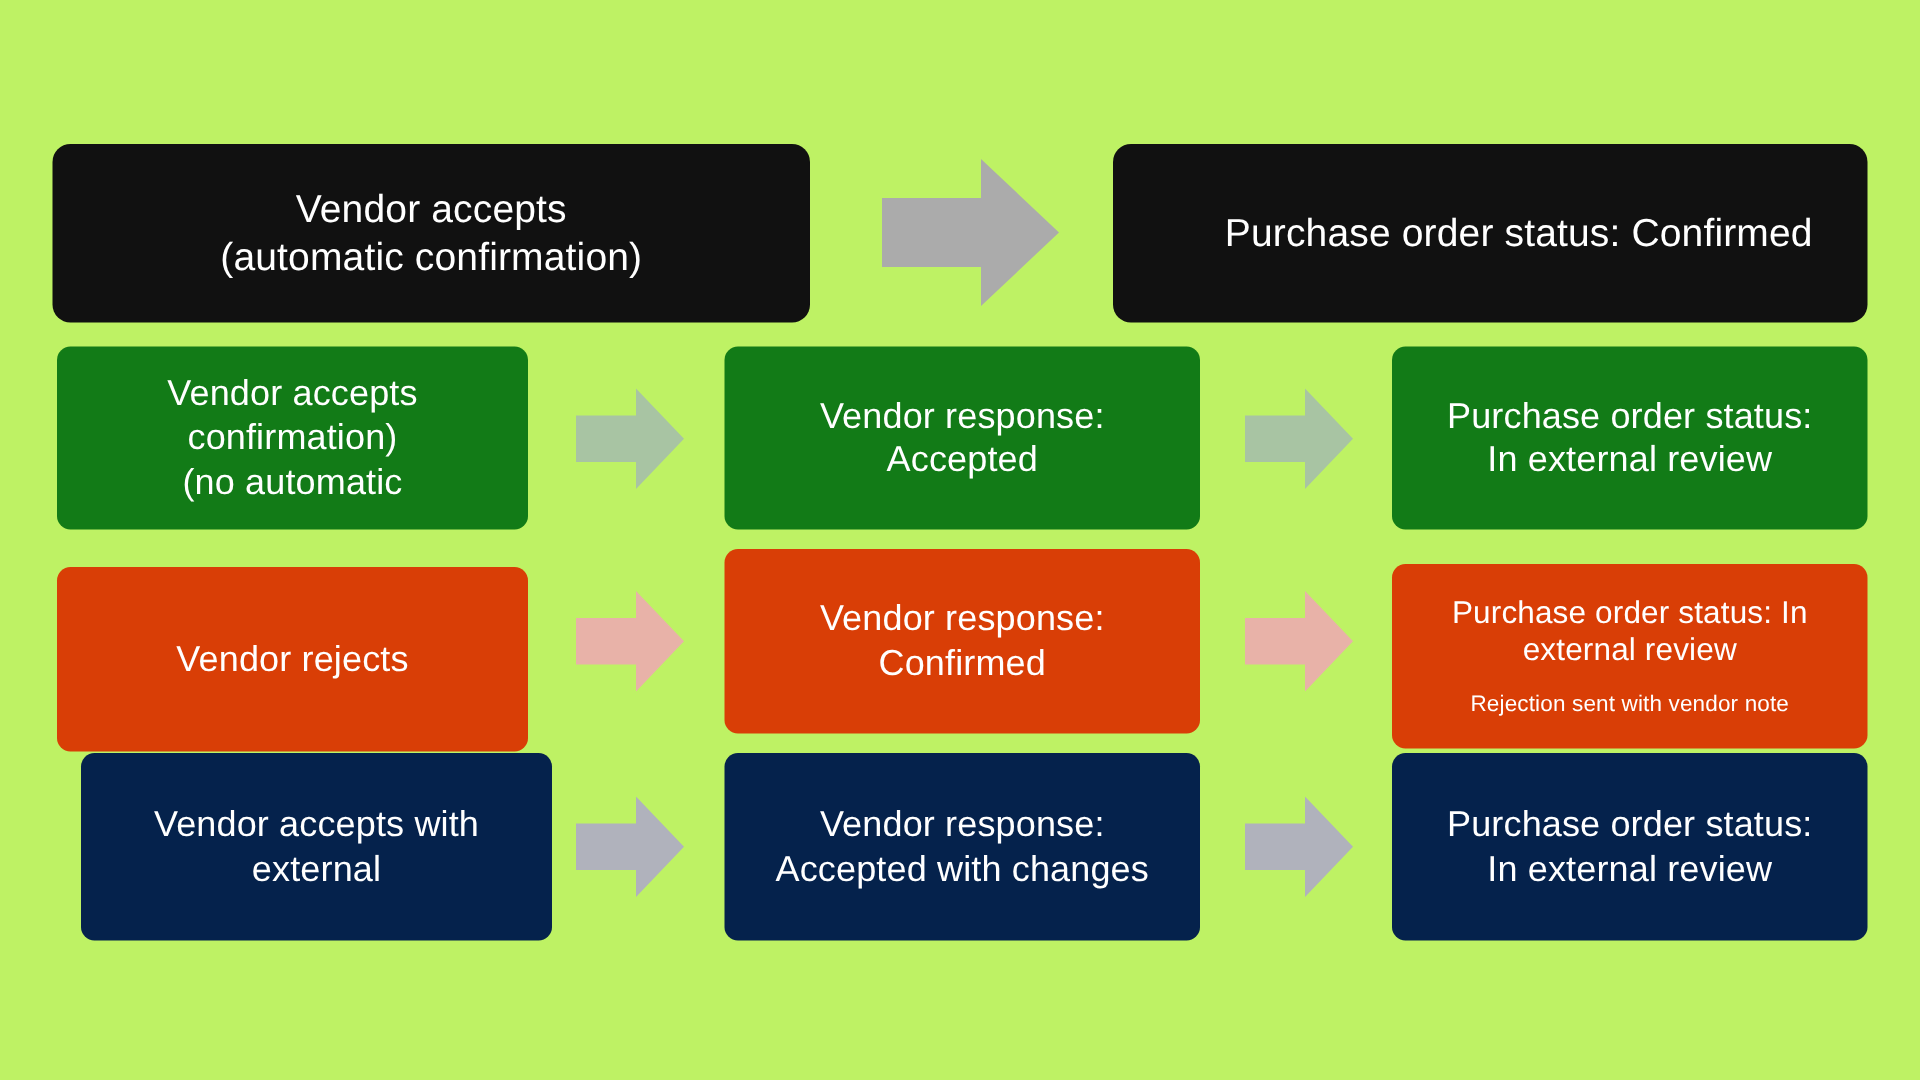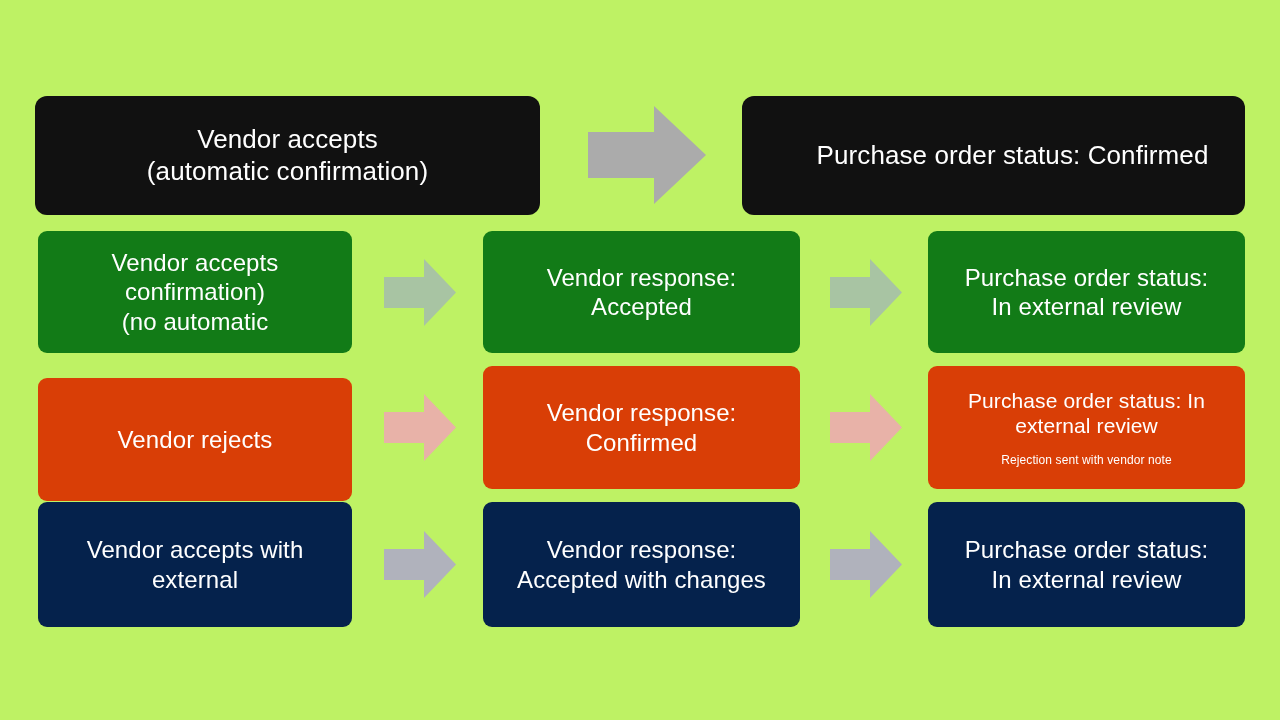--- a/index.html
+++ b/index.html
@@ -40,23 +40,23 @@
   }
   .node .line { display: block; white-space: nowrap; }
 
   .node-black { background: #111111; border-radius: 12px; }
   .node-green { background: #127B17; }
   .node-red   { background: #D93E06; }
   .node-navy  { background: #05224C; }
 
   .fs-26 { font-size: 26px; }
   .fs-24 { font-size: 24px; }
-  .fs-21 { font-size: 21px; }
+  .fs-21 { font-size: 21px; margin-top: 10px; }
 
-  .subnote { margin-top: 14px; font-size: 12px; }
+  .subnote { margin-top: 14px; font-size: 15px; }
 
   
   .arrow {
     position: absolute;
   }
   .arrow svg { display: block; width: 100%; height: 100%; }
 
   
   
   #node-r0c1 { left: 35px;  top: 96px;  width: 505px; height: 119px; }
@@ -71,21 +71,21 @@
   #node-r1c3 { left: 928px; top: 231px; width: 317px; height: 122px; }
 
   
   #node-r2c1 { left: 38px;  top: 366px; width: 314px; height: 123px; margin-top: 12px; }
   #arrow-r2a { left: 384px; top: 394px; width:  72px; height:  67px; }
   #node-r2c2 { left: 483px; top: 366px; width: 317px; height: 123px; }
   #arrow-r2b { left: 830px; top: 394px; width:  72px; height:  67px; }
   #node-r2c3 { left: 928px; top: 366px; width: 317px; height: 123px; }
 
   
-  #node-r3c1 { left: 38px;  top: 502px; width: 314px; height: 125px; }
+  #node-r3c1 { left: 54px;  top: 502px; width: 314px; height: 125px; }
   #arrow-r3a { left: 384px; top: 531px; width:  72px; height:  67px; }
   #node-r3c2 { left: 483px; top: 502px; width: 317px; height: 125px; }
   #arrow-r3b { left: 830px; top: 531px; width:  72px; height:  67px; }
   #node-r3c3 { left: 928px; top: 502px; width: 317px; height: 125px; }
 </style>
 </head>
 <body>
 
 <div id="diagram-canvas">
 

